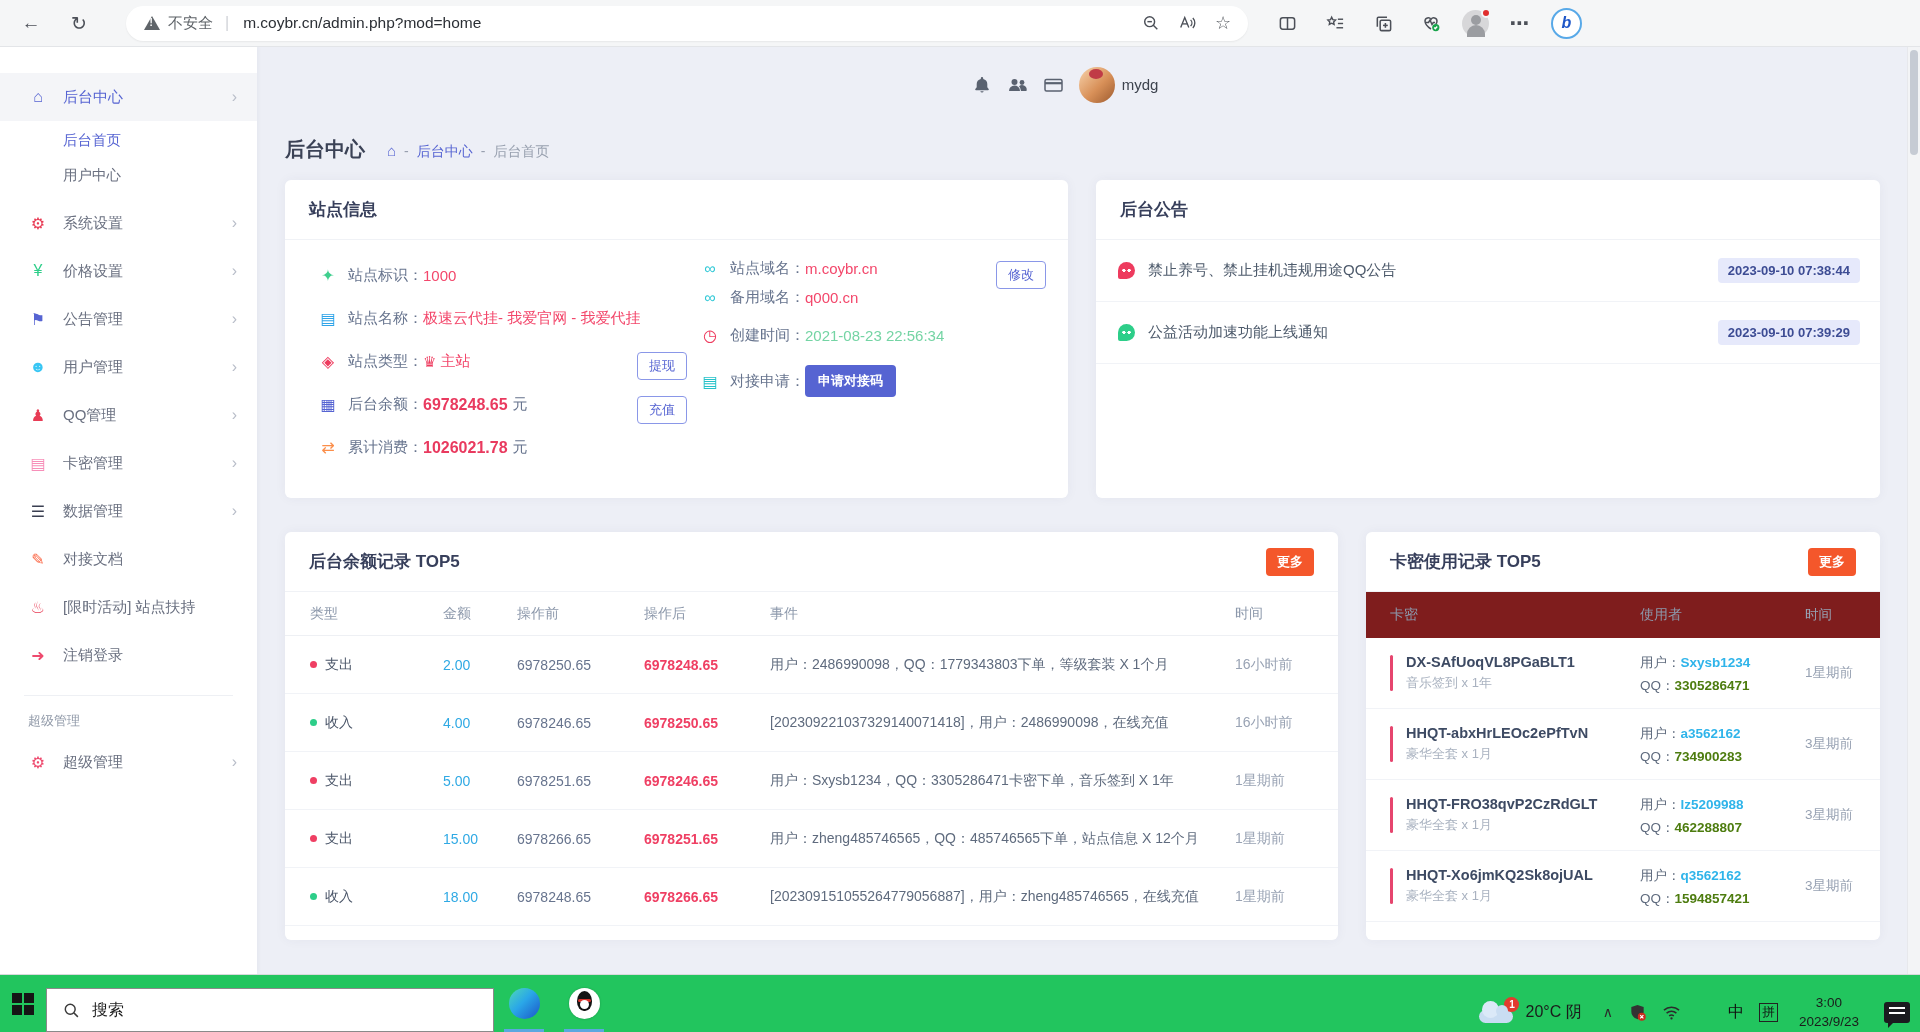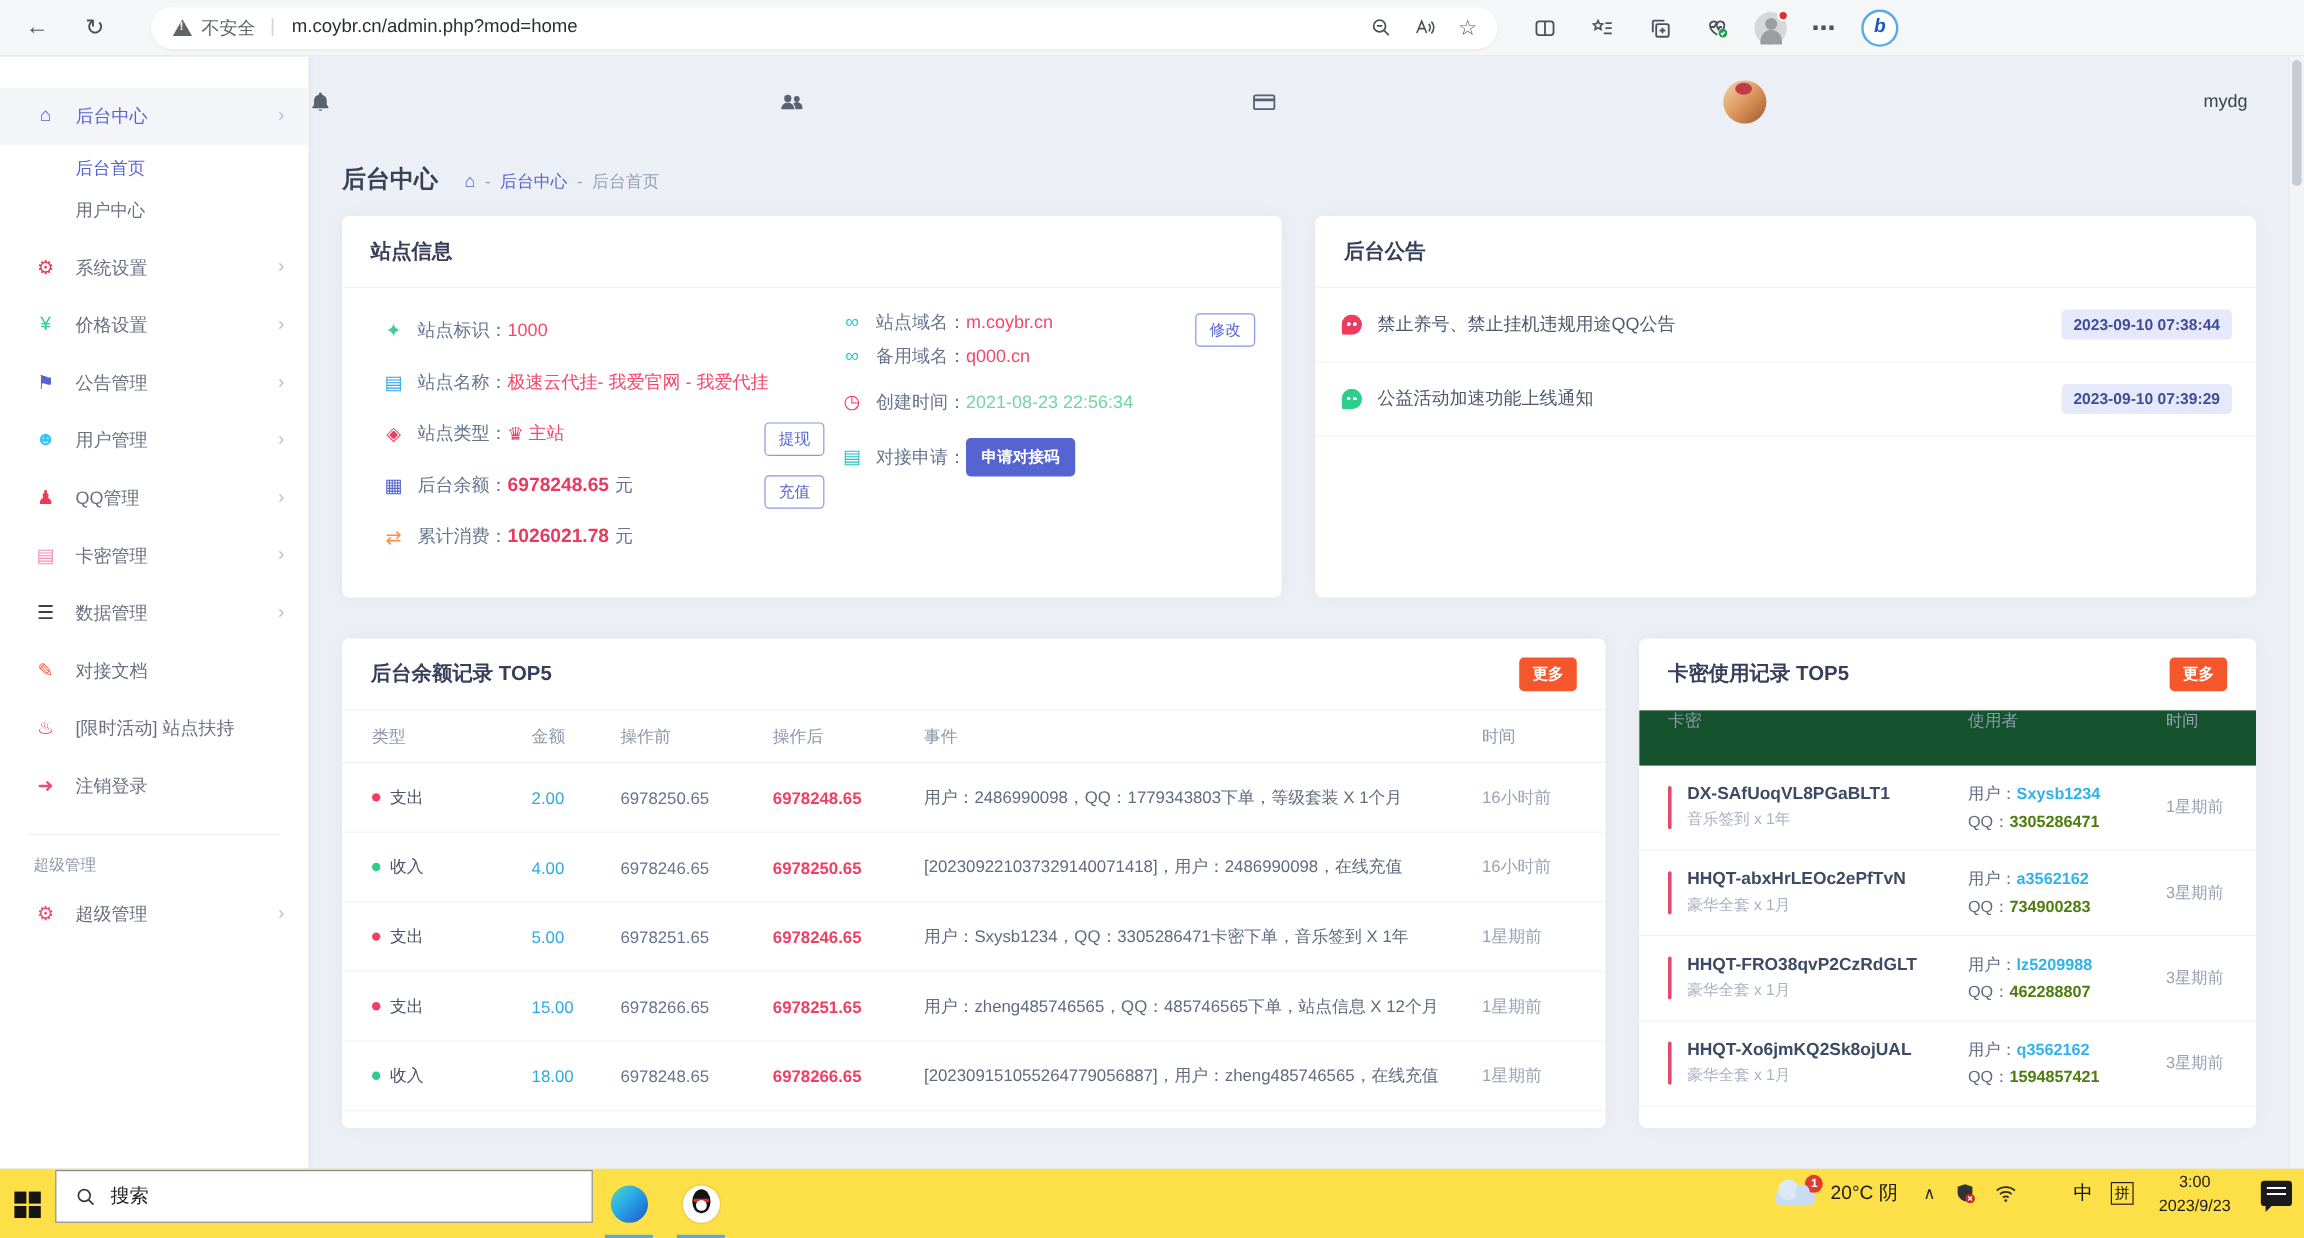--- a/index.html
+++ b/index.html
@@ -45,21 +45,21 @@
   .sub{margin:2px 0 6px}
   .sub-item{height:35px;display:flex;align-items:center;padding-left:63px;font-size:14.5px;color:#6a7080}
   .sub-item.on{color:#5664d2}
   .i-indigo{color:#5664d2}.i-red{color:#e83c55}.i-green{color:#2dce89}.i-cyan{color:#38c6f4}
   .i-pink{color:#f78fb9}.i-dark{color:#3a3f51}.i-orange{color:#fb6340}.i-rose{color:#ee4a6e}
   .nav-div{border-top:1px solid #eef0f4;margin:16px 24px 12px}
   .nav-sec{padding:4px 0 8px 28px;font-size:13px;color:#9099a8}
 
   
   .main{position:absolute;left:257px;top:0;right:13px;bottom:0}
-  .main-header{height:75px;display:flex;align-items:center;justify-content:space-between;padding-right:34px;gap:15px}
+  .main-header{height:75px;display:flex;align-items:center;justify-content:center;padding-right:34px;gap:15px}
   .hicon{color:#5a6270}
   .avatar-app{width:36px;height:36px;border-radius:50%;background:linear-gradient(135deg,#f2c79d 10%,#d89058 55%,#9c5a2e 100%);position:relative;overflow:hidden}
   .avatar-app:before{content:"";position:absolute;left:10px;top:2px;width:14px;height:10px;border-radius:50%;background:#c03b46}
   .uname{font-size:15px;color:#3d434e;margin-left:-8px}
   .crumb-row{display:flex;align-items:baseline;padding-left:28px;margin-top:14px}
   .page-title{font-size:20px;font-weight:bold;color:#3b4256}
   .crumbs{margin-left:22px;font-size:14px;color:#98a0af;display:flex;gap:8px;align-items:baseline}
   .crumbs .home-ic{color:#5664d2;font-size:15px}
   .crumbs .lnk{color:#5664d2}
 
@@ -113,35 +113,35 @@
   .c-before{width:127px;color:#67748e}
   .c-after{width:126px;color:#ef3f63;font-weight:bold}
   .c-event{flex:1;color:#5f6b7e;white-space:nowrap;overflow:hidden;text-overflow:ellipsis;padding-right:10px}
   .c-time{width:78px;color:#99a3b4}
   .bt-head .c-amt,.bt-head .c-before,.bt-head .c-after,.bt-head .c-event,.bt-head .c-time,.bt-head .c-type{color:#8c98ab;font-weight:normal}
   .dot{width:7px;height:7px;border-radius:50%;margin-right:8px;flex:none}
   .dot.red{background:#ef3f63}.dot.green{background:#2dce89}
 
   
   .card-keys{flex:1;height:408px;overflow:hidden}
-  .kt-head{height:46px;background:#14532d;display:flex;align-items:flex-start;padding:0 24px;color:#8c98ab;font-size:14px}
+  .kt-head{height:46px;background:#7f1d1d;display:flex;align-items:center;padding:0 24px;color:#8c98ab;font-size:14px}
   .kt-row{height:71px;display:flex;align-items:center;padding:0 24px;border-bottom:1px solid #f1f3f7}
   .k-key{width:250px;display:flex;align-items:center}
   .k-user{width:165px}
   .k-time{flex:1;color:#97a1b2;font-size:13.5px}
   .kbar{width:3px;height:36px;background:#e6456e;border-radius:2px;margin-right:13px;flex:none}
   .kname{font-size:14.5px;font-weight:bold;color:#3d4a63}
   .kplan{font-size:13px;color:#a9b2c0;margin-top:4px}
   .kl{font-size:13.5px;color:#5f6b7e}
   .ku{color:#2fb4ea;font-weight:bold}
   .kq{color:#4d7c0f;font-weight:bold}
   .k-user div{line-height:1.45}
 
   
-  .taskbar{position:absolute;left:0;right:0;bottom:0;height:58px;background:#fde047;border-top:1px solid #d8d9db;display:flex;align-items:flex-start}
+  .taskbar{position:absolute;left:0;right:0;bottom:0;height:58px;background:#22c55e;border-top:1px solid #d8d9db;display:flex;align-items:flex-end}
   .start{width:46px;height:100%;display:flex;align-items:center;justify-content:center}
   .winlogo{display:grid;grid-template-columns:10px 10px;grid-template-rows:10px 10px;gap:2px}
   .winlogo span{background:#151515}
   .tb-search{width:448px;height:44px;background:#fff;border:1px solid #8a8a8a;display:flex;align-items:center;padding-left:16px;gap:12px}
   .tb-search .ph{font-size:16px;color:#1f1f1f}
   .task-app{width:60px;height:100%;display:flex;align-items:center;justify-content:center;position:relative}
   .task-app .ind{position:absolute;bottom:0;left:10px;right:10px;height:3px;background:#5aa7e0}
   .edge-ic{width:31px;height:31px;border-radius:50%;background:linear-gradient(135deg,#4fd9b8 0%,#2aa7e8 45%,#1b55c8 100%)}
   .qq-ic{width:31px;height:31px;border-radius:50%;background:#fff;position:relative;box-shadow:0 0 2px rgba(0,0,0,.25)}
   .qq-ic .body{position:absolute;left:8px;top:3px;width:15px;height:20px;background:#141414;border-radius:50% 50% 46% 46%}

